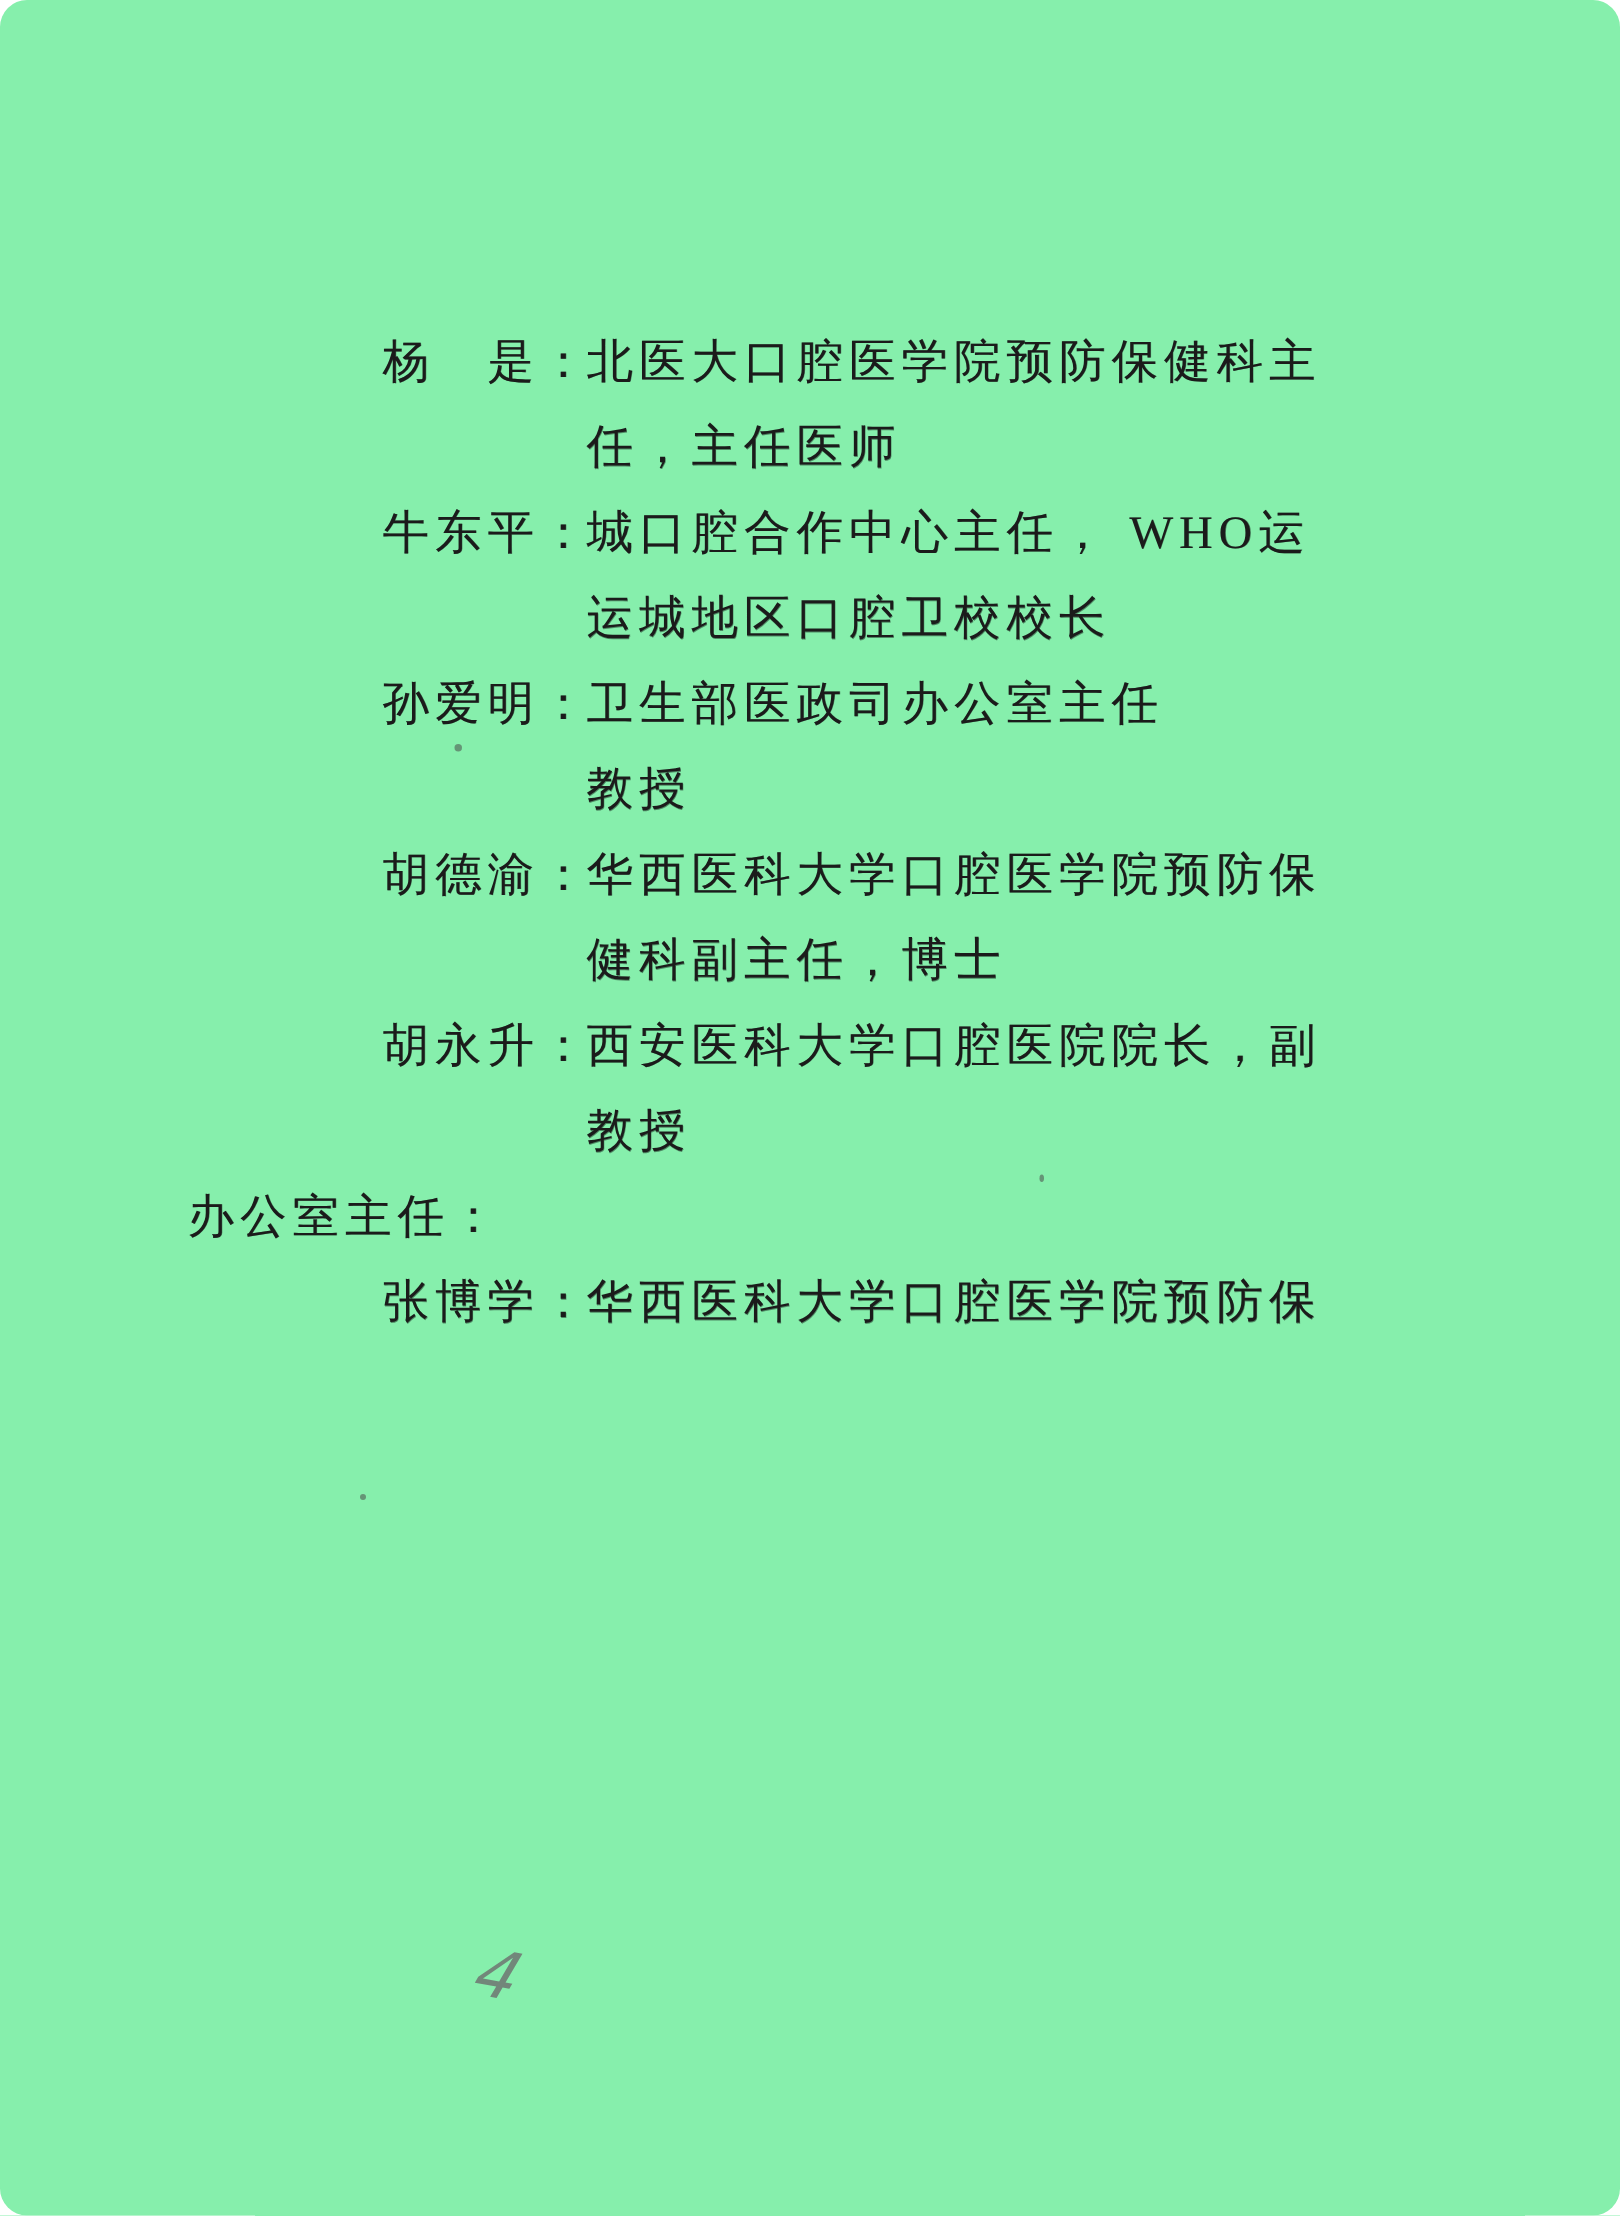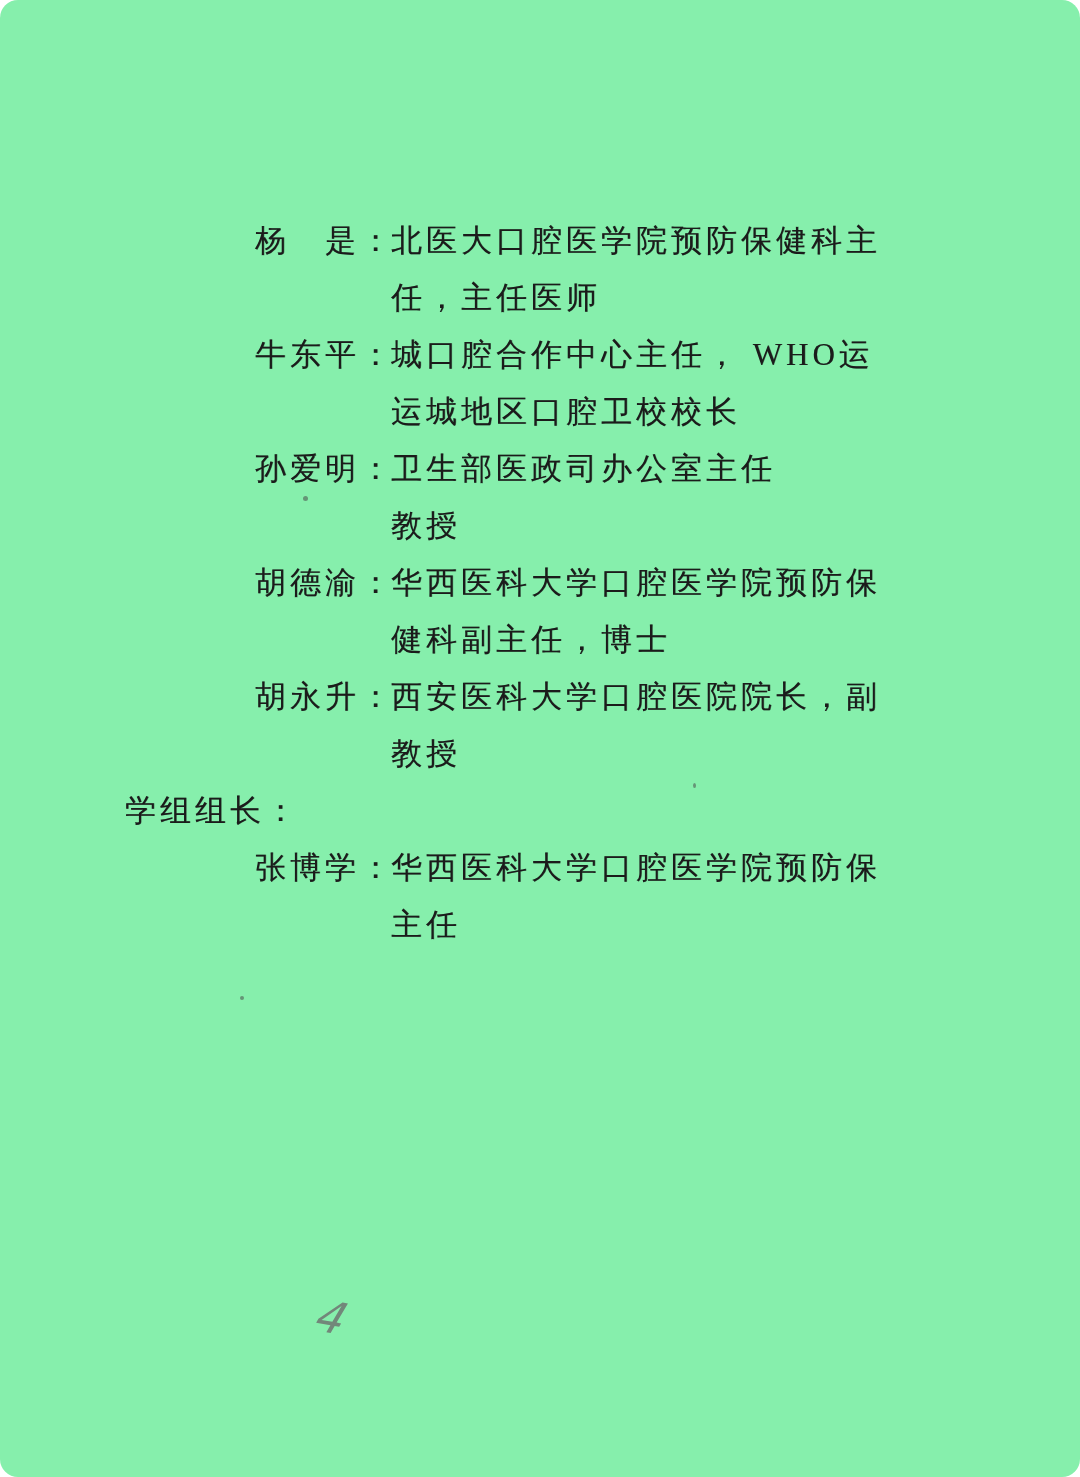--- a/index.html
+++ b/index.html
@@ -96,27 +96,26 @@
       <div class="line cont">健科副主任，博士</div>
     </div>
 
     <div>
       <div class="line">
         <span class="name">胡永升：</span><span>西安医科大学口腔医院院长，副</span>
       </div>
       <div class="line cont">教授</div>
     </div>
 
-    <div class="line heading">学组组长：</div>
+    <div class="line heading">办公室主任：</div>
 
     <div>
       <div class="line">
         <span class="name">张博学：</span><span>华西医科大学口腔医学院预防保</span>
       </div>
-      <div class="line cont">主任</div>
     </div>
 
   </div>
 
   <div class="pagenum">4</div>
 
   <div class="speck speck-1"></div>
   <div class="speck speck-2"></div>
   <div class="speck speck-3"></div>
 

